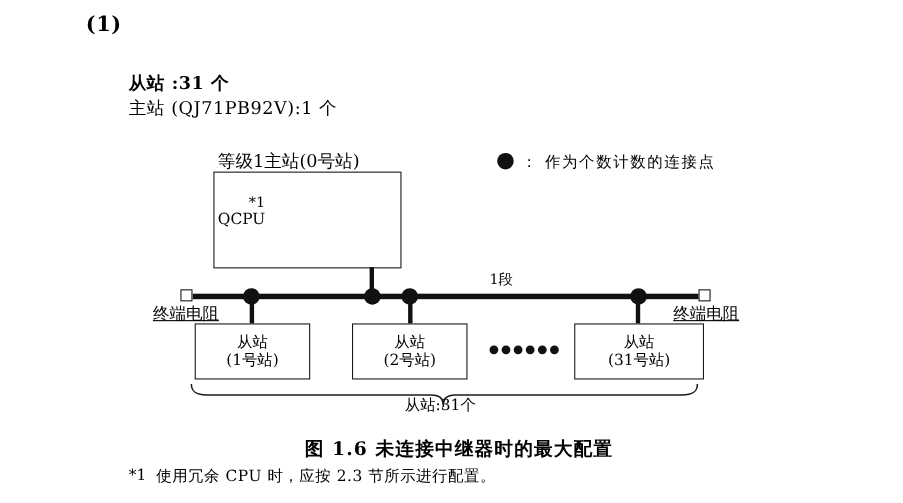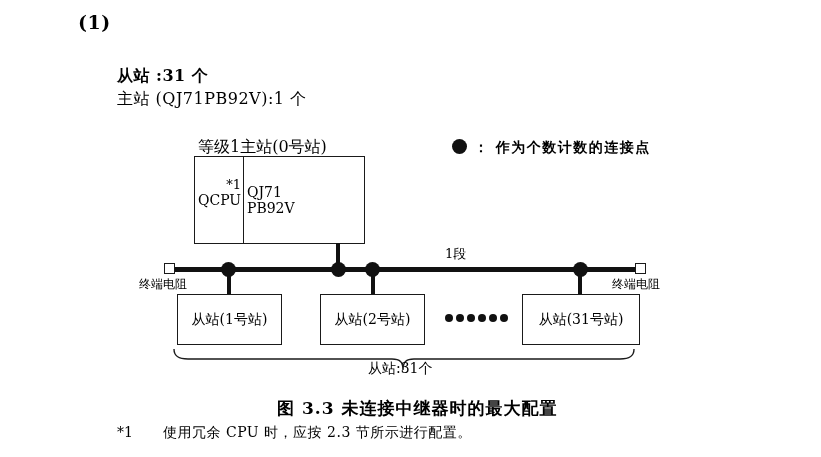--- a/index.html
+++ b/index.html
@@ -17,65 +17,59 @@
   .master-label{left:198px;top:137px;font-size:16px;white-space:nowrap;}
   .master-box{left:194px;top:156px;width:171px;height:88px;
     border:1.5px solid #1a1a1a;box-sizing:border-box;display:flex;background:#fff;}
   .cell{box-sizing:border-box;font-size:14px;display:flex;align-items:center;}
   .cell+.cell{border-left:1.5px solid #1a1a1a;}
   .cell-power{flex:0 0 68px;justify-content:center;}
   .cell-cpu{flex:0 0 48px;position:relative;padding-left:3px;}
   .cpu-note{position:absolute;top:20px;right:2px;font-size:13px;}
   .cell-net{flex:1;padding-left:3px;line-height:16px;}
   .legend-dot{left:452px;top:139px;width:15px;height:15px;border-radius:50%;background:#111;}
-  .legend-text{left:474px;top:139px;font-size:14px;letter-spacing:1.5px;white-space:nowrap;font-weight:bold;}
+  .legend-text{left:474px;top:139px;font-size:14px;letter-spacing:1.5px;white-space:nowrap;}
   .seg-label{left:445px;top:245px;font-size:13px;white-space:nowrap;}
   .bus{left:175px;top:267px;width:461px;height:5px;background:#111;}
   .term-sq{width:11px;height:11px;background:#fff;border:1.5px solid #1a1a1a;box-sizing:border-box;}
   .term-sq.left{left:164px;top:263px;}
   .term-sq.right{left:635px;top:263px;}
-  .term-label{font-size:12px;white-space:nowrap;}
+  .term-label{font-size:15px;white-space:nowrap;text-decoration:underline;}
   .term-label.left{left:139px;top:276px;}
   .term-label.right{left:612px;top:276px;}
   .node{width:15px;height:15px;border-radius:50%;background:#111;top:262px;}
   .vline{width:4px;background:#111;}
   .slave-box{top:294px;height:51px;border:1.5px solid #1a1a1a;box-sizing:border-box;
-    display:flex;justify-content:center;align-items:center;
+    display:flex;flex-direction:column;justify-content:center;align-items:center;
     font-size:14px;line-height:17px;background:#fff;text-align:center;}
   .ellipsis{left:445px;top:314px;display:flex;gap:3px;}
   .ellipsis span{width:8px;height:8px;border-radius:50%;background:#111;}
   .brace-svg{left:170px;top:348px;}
   .brace-label{left:368px;top:360px;font-size:14px;white-space:nowrap;}
   .caption{left:277px;top:397px;font-weight:bold;font-size:17px;letter-spacing:1px;white-space:nowrap;}
   .footnote-marker{left:117px;top:424px;font-size:14px;}
-  .footnote-text{left:163px;top:424px;font-size:14px;letter-spacing:0.5px;white-space:nowrap;}
+  .footnote-text{left:142px;top:424px;font-size:14px;letter-spacing:0.5px;white-space:nowrap;}
 </style>
 </head>
 <body>
 
 <div class="abs title-row">
   <span>(1)</span>
 </div>
 <div class="abs spec" style="top:41px;margin-top:48px;">主站 (QJ71PB92V):1 个</div>
 <div class="abs spec" style="top:66px;font-weight:bold;">从站 :31 个</div>
 
 <div class="abs legend-dot"></div>
 <div class="abs legend-text">： 作为个数计数的连接点</div>
 
 <div class="abs master-label">等级1主站(0号站)</div>
 <div class="abs master-box">
   <div class="cell cell-cpu">
     <span class="cpu-note">*1</span>
     <span>QCPU</span>
-  </div>
-  <div class="cell cell-net">
-    <span>
-      <span>QJ71</span><br>
-      <span>PB92V</span>
-    </span>
   </div>
 </div>
 
 <div class="abs vline" style="left:336px;top:243px;height:25px;"></div>
 
 <div class="abs seg-label">1段</div>
 <div class="abs bus"></div>
 <div class="abs term-sq left"></div>
 <div class="abs term-sq right"></div>
 <div class="abs term-label left">终端电阻</div>
@@ -109,15 +103,15 @@
 <div class="abs slave-box" style="left:522px;width:118px;">
   <span>从站</span>
   <span>(31号站)</span>
 </div>
 
 <svg class="abs brace-svg" width="468" height="26" viewBox="0 0 468 26">
   <path d="M 4 1 C 4 8 8 11 18 11 L 222 11 C 230 11 233 14 233 22 C 233 14 236 11 244 11 L 450 11 C 460 11 464 8 464 1" fill="none" stroke="#1a1a1a" stroke-width="1.4"></path>
 </svg>
 <div class="abs brace-label">从站:31个</div>
 
-<div class="abs caption">图 3.3 未连接中继器时的最大配置</div>
+<div class="abs caption">图 1.6 未连接中继器时的最大配置</div>
 <div class="abs footnote-marker">*1</div>
 <div class="abs footnote-text">使用冗余 CPU 时，应按 2.3 节所示进行配置。</div>
 
 </body></html>

